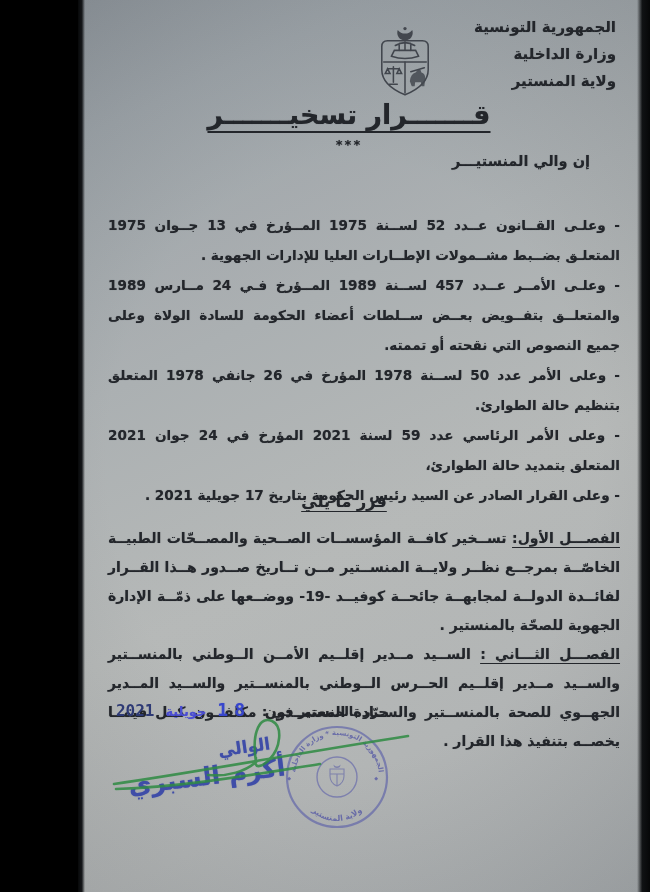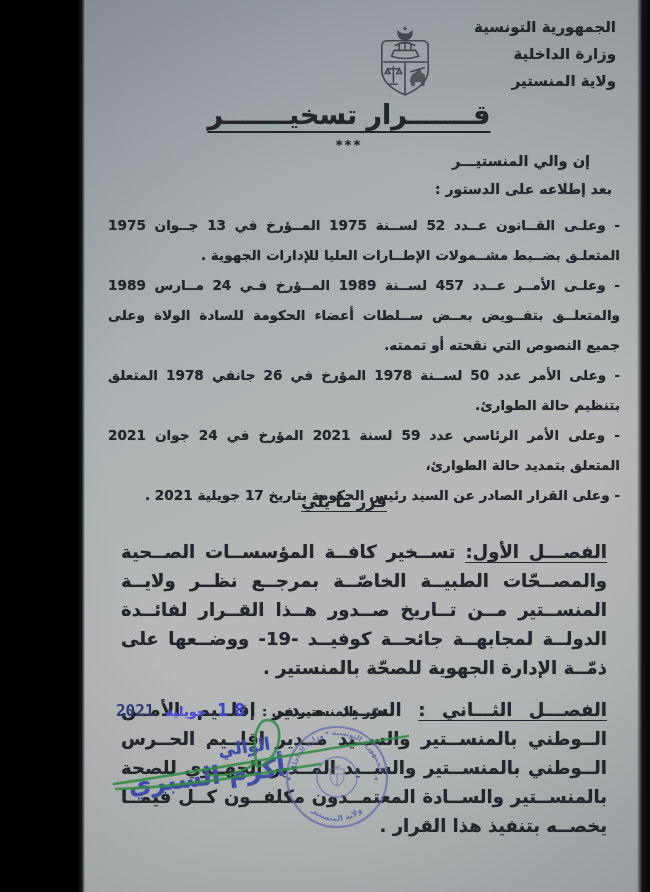--- a/index.html
+++ b/index.html
@@ -22,21 +22,21 @@
   .title{position:absolute;top:99px;left:0;right:30px;text-align:center;font-size:27px;font-weight:700;
          text-decoration:underline;text-underline-offset:7px;text-decoration-thickness:1.5px;z-index:2;}
   .stars{position:absolute;top:137px;left:0;right:30px;text-align:center;font-size:13px;font-weight:700;letter-spacing:2px;z-index:2;}
   .intro1{position:absolute;top:153px;right:60px;font-size:14.5px;font-weight:700;z-index:2;}
   .intro2{position:absolute;top:181px;right:38px;font-size:14px;font-weight:700;z-index:2;}
   .consider{position:absolute;top:210px;right:30px;left:30px;z-index:2;}
   .consider p{margin:0;font-size:13.6px;font-weight:700;line-height:30px;text-align:justify;text-align-last:right;}
   .decide{position:absolute;top:492px;left:0;right:40px;text-align:center;font-size:16px;font-weight:700;
           text-decoration:underline;text-underline-offset:4px;z-index:2;}
   .articles{position:absolute;top:524px;right:30px;left:30px;z-index:2;}
-  .articles p{margin:13px;font-size:18px;font-weight:700;line-height:29px;text-align:justify;text-align-last:right;}
+  .articles p{margin:0;font-size:14px;font-weight:700;line-height:29px;text-align:justify;text-align-last:right;}
   .art-label{text-decoration:underline;text-underline-offset:4px;}
   .issue-line{position:absolute;top:699px;right:262px;display:flex;direction:rtl;align-items:baseline;gap:11px;z-index:2;}
   .issue-label{font-size:13px;font-weight:700;}
   .stamp-day{font-family:"DejaVu Sans Mono",monospace;font-size:18px;font-weight:700;color:#3746cc;letter-spacing:6px;text-shadow:0 0 1px rgba(55,70,204,.5);text-align:right;}
   .stamp-month{font-size:13px;font-weight:700;color:#4b4ed2;text-shadow:0 0 1px rgba(75,78,210,.5);}
   .stamp-year{font-family:"DejaVu Sans Mono",monospace;font-size:16px;font-weight:700;color:#2e3a75;}
   .sig-title{position:absolute;top:737px;left:140px;font-size:17px;font-weight:700;color:#3f4da8;
              transform:rotate(-8deg);text-shadow:0 0 1px rgba(63,77,168,.6);z-index:3;}
   .sig-fullname{position:absolute;top:762px;left:50px;font-size:25px;font-weight:700;color:#3f4da8;
                 transform:rotate(-7deg);text-shadow:0 0 1px rgba(63,77,168,.6);z-index:3;}
@@ -70,21 +70,20 @@
       <path d="M9.5,52 L12,47 L14.5,52 Z M21.5,52 L24,47 L26.5,52 Z"></path>
       <path d="M35,60 q1,-8 6,-9 q2,-4 5,-3 l1,3 q4,1 4,6 l-1,8 h-3 l-.5,-4 h-6 l-.5,4 h-3 z" fill="#3b3f46" stroke="none" opacity=".85"></path>
       <path d="M36,50 L50,46"></path>
     </g>
   </svg>
 
   <div class="title txt">قـــــــرار تسخيـــــــر</div>
   <div class="stars txt">***</div>
 
   <div class="intro1 txt">إن والي المنستيـــر</div>
-  <div class="intro2 txt">بعد إطلاعه على الدستور :</div>
 
   <div class="consider txt">
     <p>- وعلـى القــانون عــدد 52 لســنة 1975 المــؤرخ في 13 جــوان 1975 المتعلـق بضــبط مشــمولات الإطــارات العليا للإدارات الجهوية .</p>
     <p>- وعلـى الأمــر عــدد 457 لســنة 1989 المــؤرخ فـي 24 مــارس 1989 والمتعلــق بتفــويض بعــض ســلطات أعضاء الحكومة للسادة الولاة وعلى جميع النصوص التي نقحته أو تممته.</p>
     <p>- وعلى الأمر عدد 50 لســنة 1978 المؤرخ في 26 جانفي 1978 المتعلق بتنظيم حالة الطوارئ.</p>
     <p>- وعلى الأمر الرئاسي عدد 59 لسنة 2021 المؤرخ في 24 جوان 2021 المتعلق بتمديد حالة الطوارئ،</p>
     <p>- وعلى القرار الصادر عن السيد رئيس الحكومة بتاريخ 17 جويلية 2021 .</p>
   </div>
 
   <div class="decide txt">قرر ما يلي</div>

